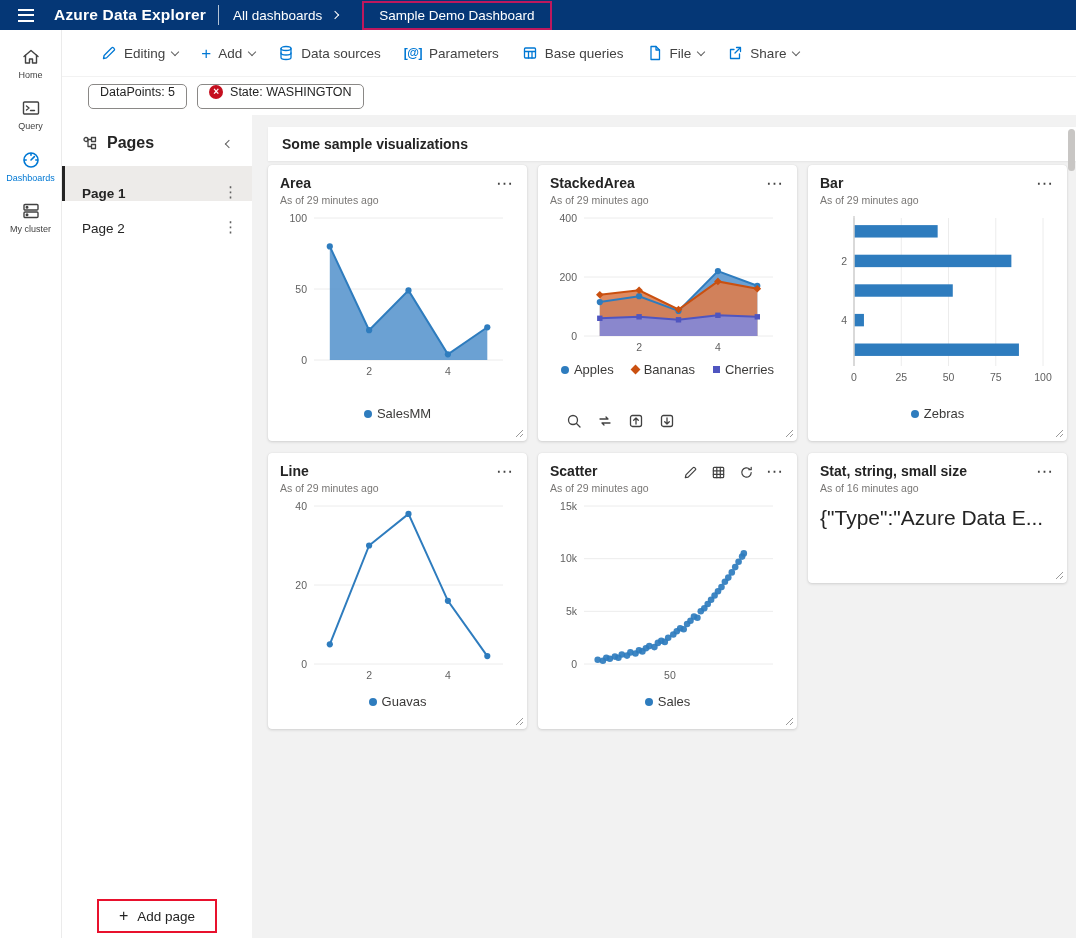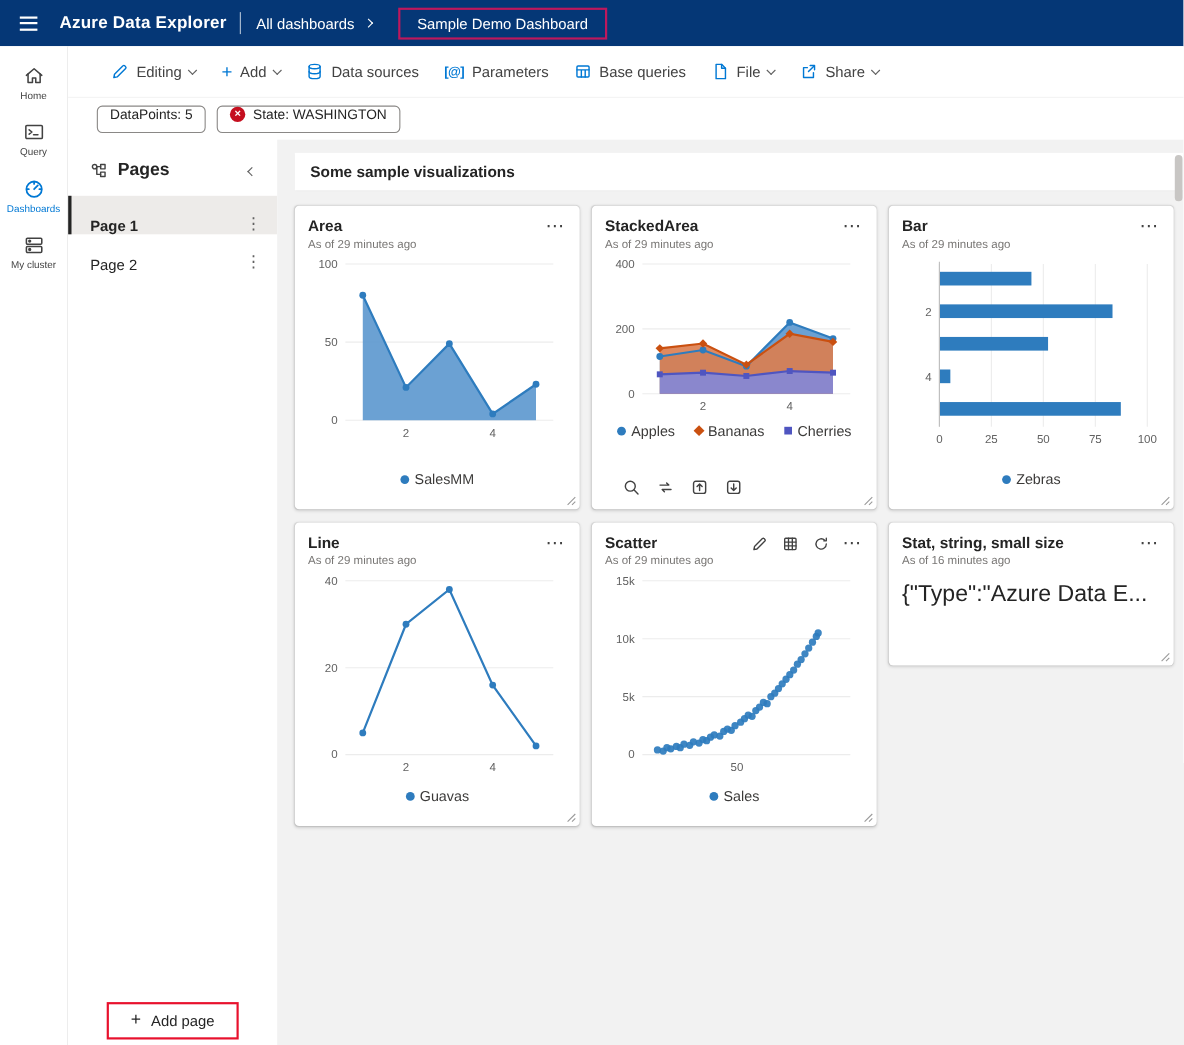--- a/index.html
+++ b/index.html
@@ -2,21 +2,21 @@
 <html><head>
 <meta charset="utf-8">
 <style>
   *{box-sizing:border-box;margin:0;padding:0}
   html,body{width:1076px;height:950px;overflow:hidden;background:#fff;
     font-family:"Liberation Sans",sans-serif;color:#242424}
   svg text{font-family:"Liberation Sans",sans-serif}
   button{font-family:"Liberation Sans",sans-serif;background:none;border:none;cursor:pointer;color:inherit}
 
   
-  .topbar{height:42px;background:#053776;display:flex;align-items:center;color:#fff}
+  .topbar{height:30px;background:#053776;display:flex;align-items:center;color:#fff}
   .hamburger{margin-left:11px;width:30px;height:30px;display:flex;flex-direction:column;justify-content:center;gap:3.5px;align-items:center}
   .hline{width:16px;height:2px;background:#fff;display:block}
   .app-title{font-size:15.5px;font-weight:700;margin-left:13px;letter-spacing:.2px}
   .top-divider{width:1px;height:20px;background:rgba(255,255,255,.7);margin:0 14px 0 12px}
   .crumb{font-size:13.5px;color:#fff;text-decoration:none;cursor:pointer}
   .dash-name{margin-left:22px;border:2px solid #be185d;color:#fff;font-size:13.5px;padding:5px 15px;background:transparent}
 
   .chev{width:6px;height:6px;border-right:1.5px solid #616161;border-bottom:1.5px solid #616161;display:inline-block}
   .chev-down{transform:rotate(45deg);margin-top:-3px}
   .chev-right{transform:rotate(-45deg)}
@@ -58,21 +58,21 @@
   .kebab{margin-left:auto;margin-right:10px;color:#616161;font-size:15px;line-height:1;padding:2px 4px}
   .add-page{margin-top:auto;margin-bottom:5px;align-self:center;display:inline-flex;align-items:center;gap:9px;padding:7px 20px;background:#fff;border:2px solid #e8112d;font-size:13.5px;color:#242424}
   .add-page .plus{font-size:16px;line-height:1}
 
   .canvas{flex:1;background:#f2f2f2;padding:12px 0 0 16px;position:relative;overflow:hidden}
   .section-header{height:34px;background:#fff;display:flex;align-items:center;padding:0 14px;font-size:14px;font-weight:700;box-shadow:0 1px 2px rgba(0,0,0,.06)}
   .canvas-scrollbar{position:absolute;right:0;top:12px;bottom:0;width:9px}
   .canvas-scrollbar .thumb{display:block;width:7px;height:42px;margin:2px auto 0;background:#c8c6c4;border-radius:4px}
 
   
-  .tiles{display:flex;flex-wrap:wrap;align-items:flex-start;gap:12px 11px;margin-top:14px;width:800px}
+  .tiles{display:flex;flex-wrap:wrap;align-items:flex-start;gap:12px 11px;margin-top:4px;width:800px}
   .tile{position:relative;width:259px;background:#fff;border-radius:4px;box-shadow:0 1px 3px rgba(0,0,0,.14),0 0 1px rgba(0,0,0,.1);padding:10px 12px 8px;display:flex;flex-direction:column}
   .h-tall{height:276px}
   .h-stat{height:130px}
   .tile-head{display:flex;align-items:flex-start}
   .tile-titles{flex:1;min-width:0}
   .tile-title{font-size:14px;font-weight:700;color:#242424}
   .tile-sub{font-size:10.5px;color:#797775;margin-top:3px;white-space:nowrap;overflow:hidden;text-overflow:ellipsis}
   .more-btn{margin-left:10px;color:#424242;font-size:17px;line-height:1;padding:0 2px}
   .tile-hover-icons{display:flex;gap:13px;margin-left:auto;align-items:center;color:#424242;padding-top:2px}
   .tile-hover-icons .sm-ic, .tile-footer-icons .sm-ic{stroke:#424242;fill:none;stroke-width:1.3;stroke-linecap:round;stroke-linejoin:round}

